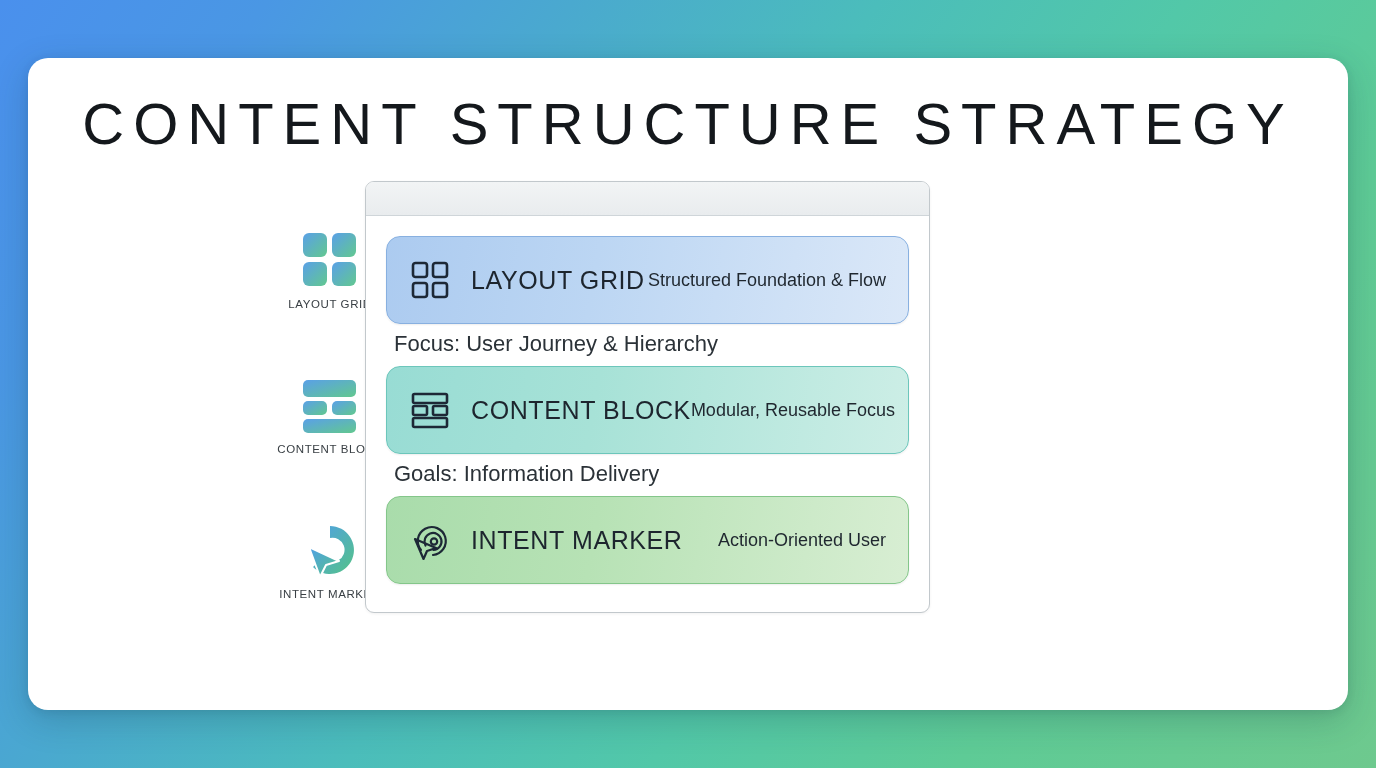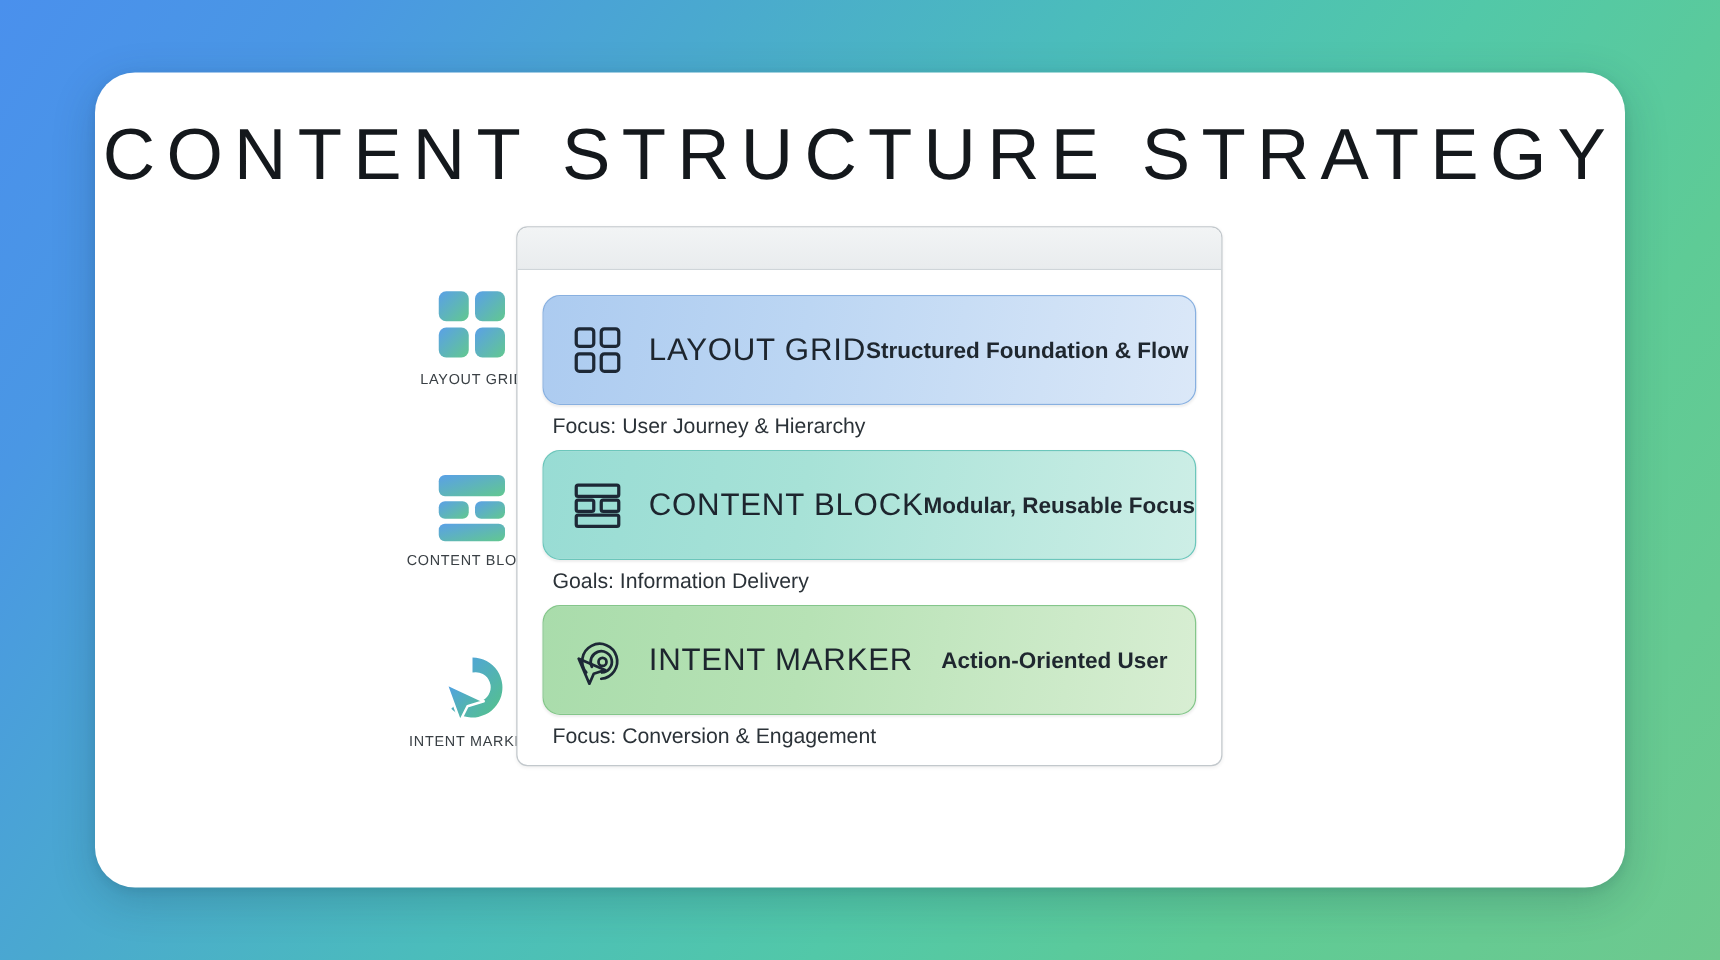--- a/index.html
+++ b/index.html
@@ -22,24 +22,24 @@
         #5ecb96 78%,
         #6ec98e 100%);
     display: flex;
     align-items: center;
     justify-content: center;
   }
 
   
   .stage {
     position: relative;
-    width: 1224px;
+    width: 1320px;
     height: 652px;
     background: #ffffff;
-    border-radius: 32px;
+    border-radius: 20px;
     box-shadow: 0 10px 34px rgba(20, 50, 70, 0.22),
                 0 2px 8px rgba(20, 50, 70, 0.10);
     overflow: hidden;
   }
 
   .page-title {
     position: absolute;
     top: 32px;
     left: 0;
     width: 100%;
@@ -154,26 +154,25 @@
     letter-spacing: 0.6px;
     color: #1d252e;
     white-space: nowrap;
   }
 
   .bar-desc {
     margin-left: auto;
     font-size: 18px;
     color: #1f272f;
     white-space: nowrap;
-    font-weight: bold;
   }
 
   .focus-line {
     margin: 7px 0 0 8px;
-    font-size: 17px;
+    font-size: 22px;
     color: #2b3238;
     white-space: nowrap;
   }
 </style>
 </head>
 <body>
 
 <div class="stage">
 
   <div class="page-title">CONTENT STRUCTURE STRATEGY</div>
@@ -282,19 +281,18 @@
                 <path d="M11 30 A14 14 0 1 1 23 35"></path>
                 <path d="M15.5 25.5 A8.5 8.5 0 1 1 23.5 30"></path>
                 <circle cx="24" cy="21.5" r="3.2"></circle>
                 <path d="M5 19 L26 28 L17 31 L13.5 39 Z" fill="none"></path>
               </g>
             </svg>
           </div>
           <div class="bar-title">INTENT MARKER</div>
           <div class="bar-desc">Action-Oriented User</div>
         </div>
-        <div class="focus-line">Focus: Conversion &amp; Engagement</div>
       </div>
 
     </div>
   </div>
 
 </div>
 
 </body></html>

